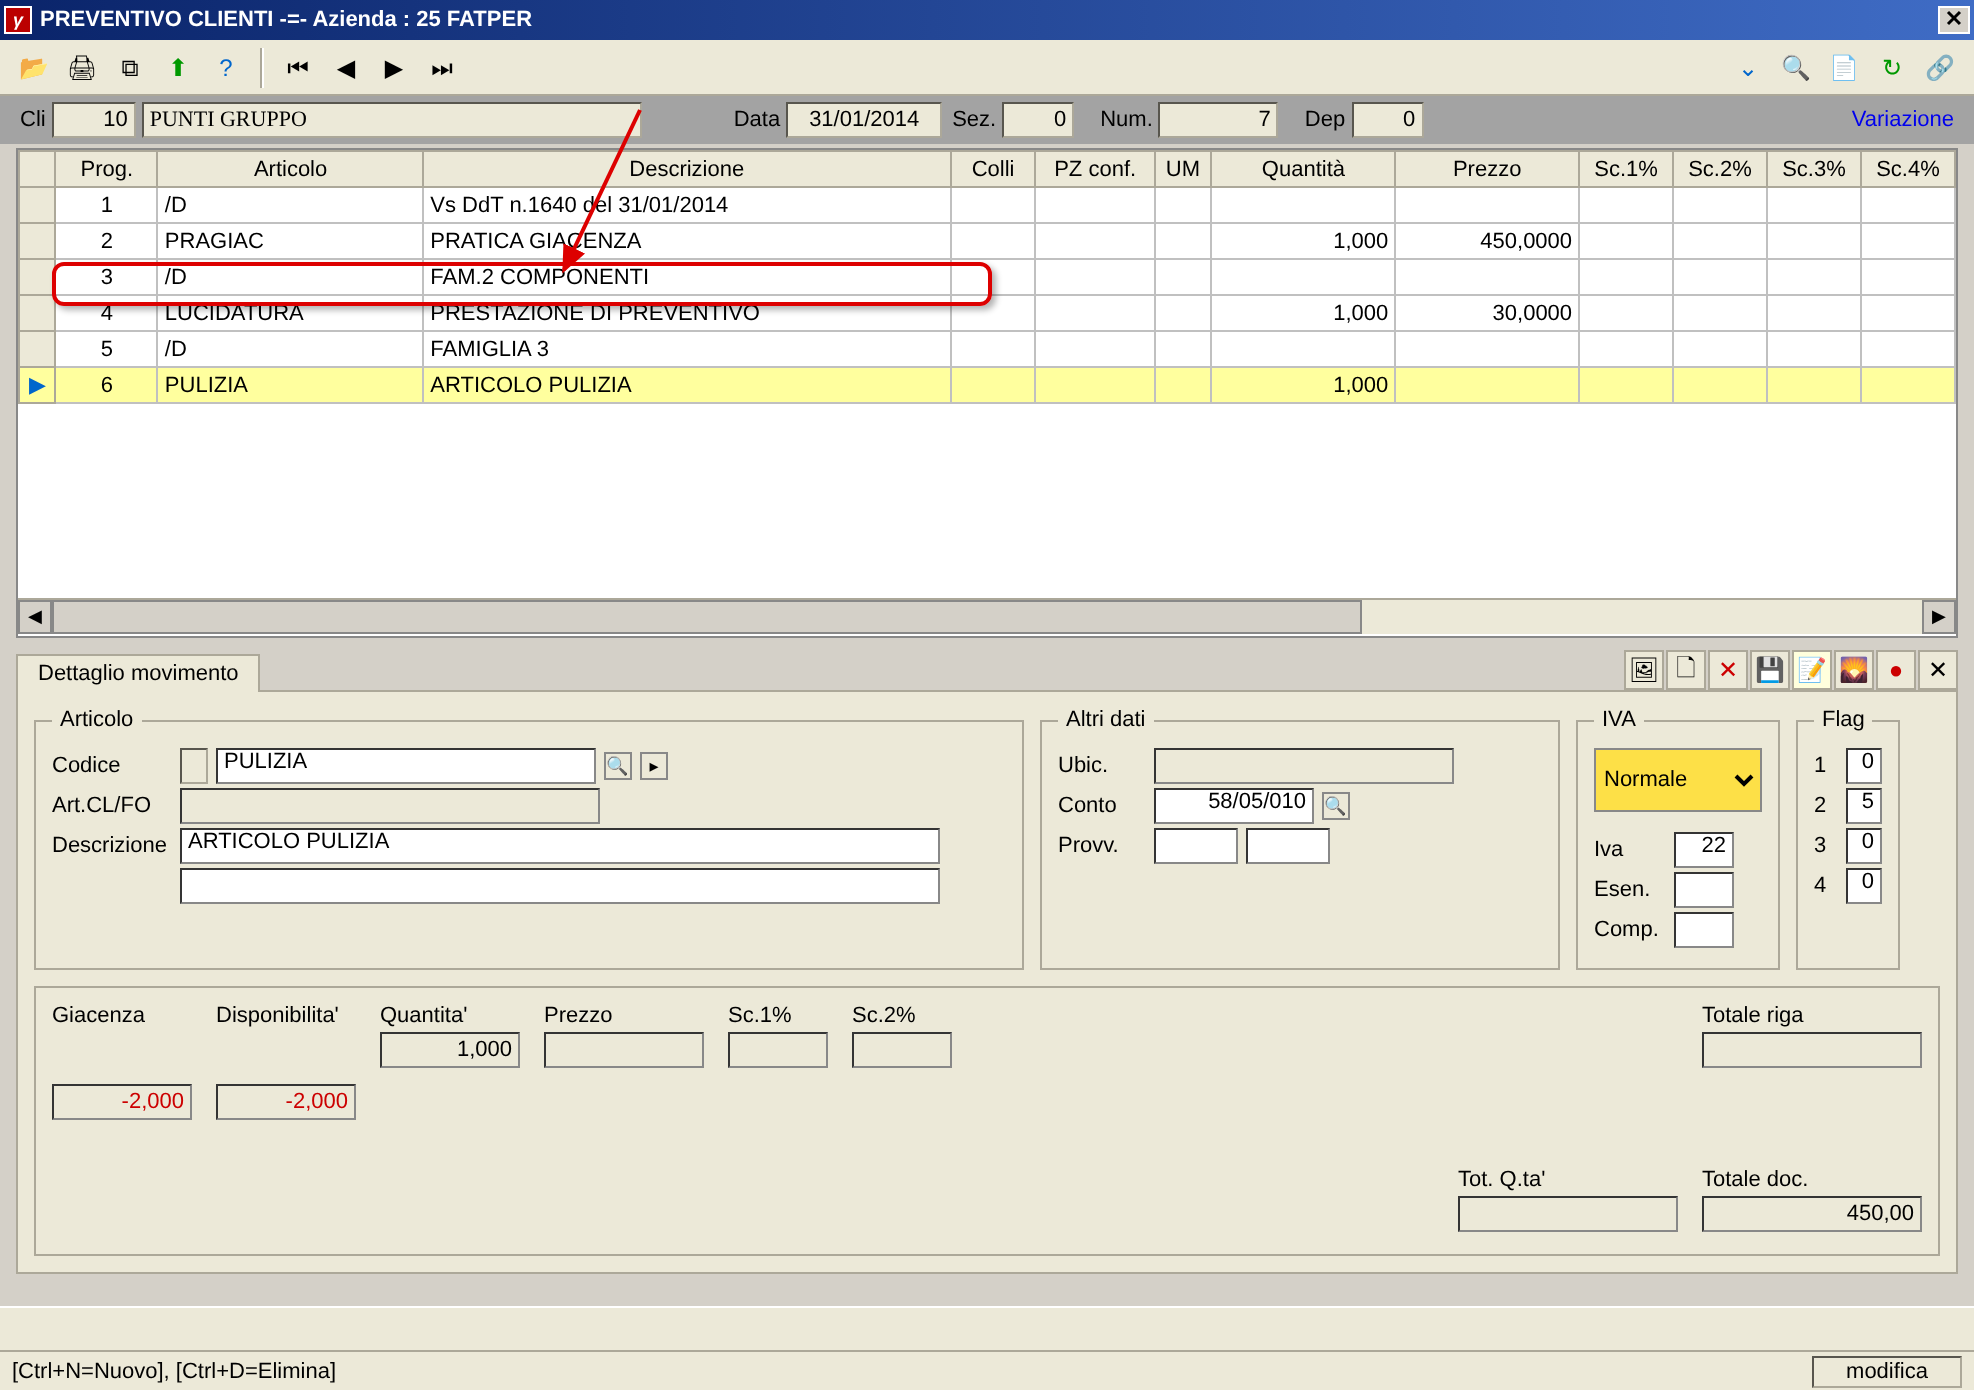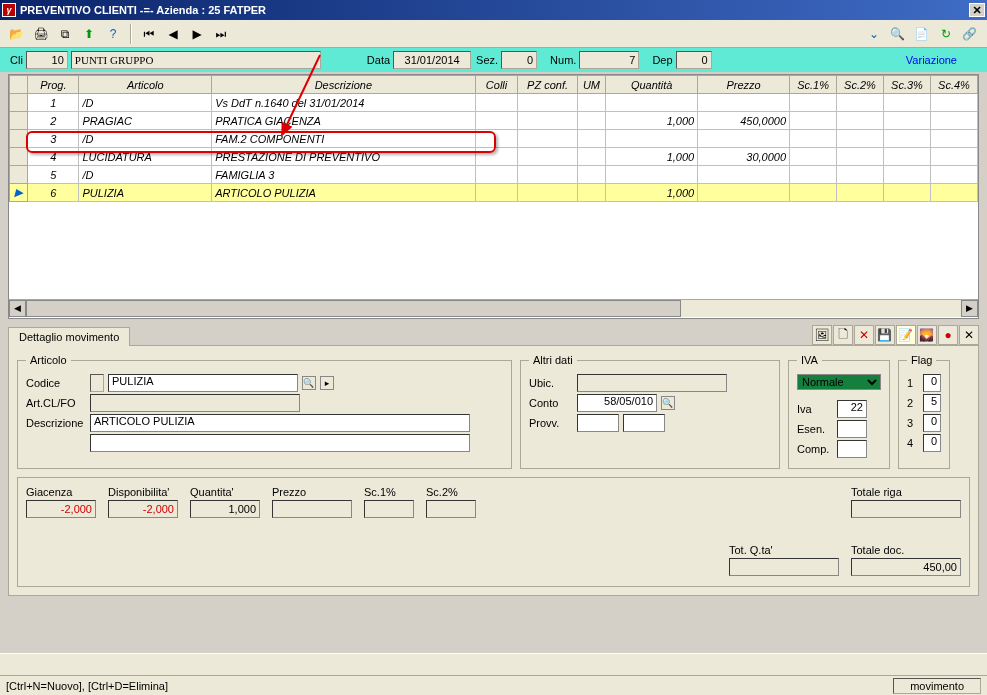--- a/index.html
+++ b/index.html
@@ -5,27 +5,27 @@
 * { box-sizing: border-box; font-family: Tahoma, Arial, sans-serif; font-size: 11px; }
 body { margin: 0; background: #d4d0c8; width: 987px; height: 695px; overflow: hidden; position: relative; }
 .titlebar { height: 20px; background: linear-gradient(to right, #0a246a, #3f6cc5); color: white; display: flex; align-items: center; padding: 0 2px; }
 .titlebar .icon { width: 14px; height: 14px; background: #b00; margin-right: 4px; display: inline-block; border: 1px solid #fff; font-size: 9px; color: #fff; text-align: center; line-height: 12px; font-style: italic; font-weight: bold; }
 .titlebar .title { flex: 1; font-weight: bold; font-size: 11px; }
 .titlebar .close { width: 16px; height: 14px; background: #d4d0c8; border: 1px solid #fff; color: #000; text-align: center; line-height: 12px; font-weight: bold; cursor: pointer; }
 .toolbar { height: 28px; background: #ece9d8; border-bottom: 1px solid #aca899; display: flex; align-items: center; padding: 0 6px; gap: 2px; }
 .tbtn { width: 22px; height: 22px; border: 1px solid transparent; display: inline-flex; align-items: center; justify-content: center; cursor: pointer; font-size: 12px; }
 .tsep { width: 2px; height: 20px; border-left: 1px solid #aca899; border-right: 1px solid #fff; margin: 0 4px; }
 .toolbar-right { margin-left: auto; display: flex; gap: 2px; align-items: center; }
-.header-row { height: 24px; display: flex; align-items: center; padding: 2px 10px; gap: 3px; background: #5eead4; }
+.header-row { height: 24px; display: flex; align-items: center; padding: 2px 10px; gap: 3px; background: #a3a3a3; }
 .lbl { font-size: 11px; }
 .ro-field { background: #ece9d8; border: 1px inset #aca899; padding: 1px 3px; height: 18px; display: inline-flex; align-items: center; justify-content: flex-end; }
 .ro-field.left { justify-content: flex-start; font-family: Liberation Serif, serif; }
-.link-text { color: #0000ee; margin-left: auto; margin-right: 20px; }
+.link-text { color: #0000ee; margin-left: auto; }
 .grid-wrap { margin: 2px 8px 0 8px; border: 1px solid #888; background: #fff; height: 245px; position: relative; }
-.grid-scroll { overflow: auto; height: 224px; font-style: italic; }
+.grid-scroll { overflow: auto; height: 224px; }
 table.grid { border-collapse: collapse; width: 100%; table-layout: fixed; }
 table.grid th { background: #ece9d8; border: 1px solid #aca899; font-weight: normal; height: 18px; padding: 1px 3px; font-size: 11px; overflow: hidden; }
 table.grid td { border: 1px solid #c0c0c0; height: 18px; padding: 0 3px; font-size: 11px; overflow: hidden; white-space: nowrap; }
 table.grid .rowhdr { background: #ece9d8; border: 1px solid #aca899; width: 18px; text-align: center; }
 table.grid tr.sel td { background: #ffff9e; }
 table.grid td.num { text-align: right; }
 table.grid td.center { text-align: center; }
 .hscroll { height: 18px; background: #ece9d8; border-top: 1px solid #aca899; display: flex; }
 .hscroll .track { flex: 1; background: #ece9d8; position: relative; }
 .hscroll .thumb { position: absolute; left: 0; top: 0; height: 100%; width: 70%; background: #d4d0c8; border: 1px solid #888; }
@@ -37,26 +37,26 @@
 .tab-tools { margin-left: auto; display: flex; gap: 1px; }
 .tab-tools .tbtn { width: 20px; height: 20px; border: 1px solid #aca899; background: #ece9d8; }
 .detail-panel { margin: 0 8px; border: 1px solid #aca899; background: #ece9d8; padding: 8px; }
 fieldset { border: 1px solid #aca899; padding: 6px 8px 8px 8px; margin: 0; }
 fieldset legend { font-size: 11px; padding: 0 4px; }
 .row { display: flex; align-items: center; gap: 4px; margin: 2px 0; }
 .inp { background: #fff; border: 1px inset #888; height: 18px; padding: 0 3px; }
 .inp-ro { background: #ece9d8; border: 1px inset #888; height: 18px; padding: 0 3px; }
 .small-btn { width: 14px; height: 14px; border: 1px solid #888; background: #ece9d8; font-size: 9px; text-align: center; line-height: 12px; cursor: pointer; }
 .top-flex { display: flex; gap: 8px; }
-select.combo { height: 16px; border: 1px solid #888; background: #15803d; font-size: 11px; }
+select.combo { height: 32px; border: 1px solid #888; background: #fde047; font-size: 11px; }
 .summary { margin-top: 8px; border: 1px solid #aca899; padding: 8px; display: flex; gap: 12px; flex-wrap: wrap; }
 .sum-col { text-align: left; }
 .sum-col .lbl { display: block; margin-bottom: 2px; }
 .sum-val { background: #ece9d8; border: 1px inset #888; padding: 1px 3px; min-width: 70px; height: 18px; display: inline-flex; align-items: center; justify-content: flex-end; }
-.neg { color: #cc0000; }
+.neg { color: #cc0000; margin-top: 26px; }
 .statusbar { position: absolute; bottom: 0; left: 0; right: 0; height: 20px; border-top: 1px solid #aca899; background: #ece9d8; display: flex; align-items: center; padding: 0 6px; font-size: 11px; }
 .status-right { margin-left: auto; border: 1px inset #aca899; padding: 1px 16px; }
 .blank-status { position: absolute; bottom: 20px; left: 0; right: 0; height: 22px; background: #ece9d8; border-top: 1px solid #fff; }
 </style>
 </head>
 <body>
 
 <div class="titlebar">
   <span class="icon">γ</span>
   <span class="title">PREVENTIVO CLIENTI     -=-  Azienda :   25 FATPER</span>
@@ -361,14 +361,14 @@
     <div style="flex:1"></div>
     <div class="sum-col"><span class="lbl">Tot. Q.ta'</span><span class="sum-val" style="min-width:110px"></span></div>
     <div class="sum-col"><span class="lbl">Totale doc.</span><span class="sum-val" style="min-width:110px">450,00</span></div>
   </div>
 </div>
 
 <div class="blank-status"></div>
 
 <div class="statusbar">
   <span>[Ctrl+N=Nuovo], [Ctrl+D=Elimina]</span>
-  <span class="status-right">movimento</span>
+  <span class="status-right">modifica</span>
 </div>
 
 </body></html>

